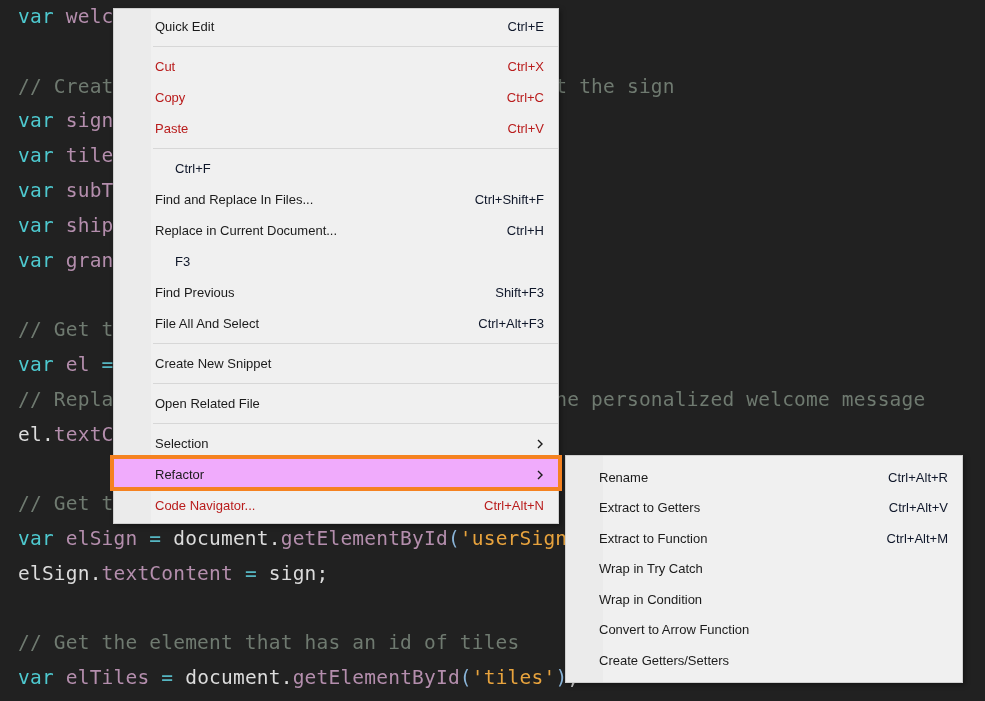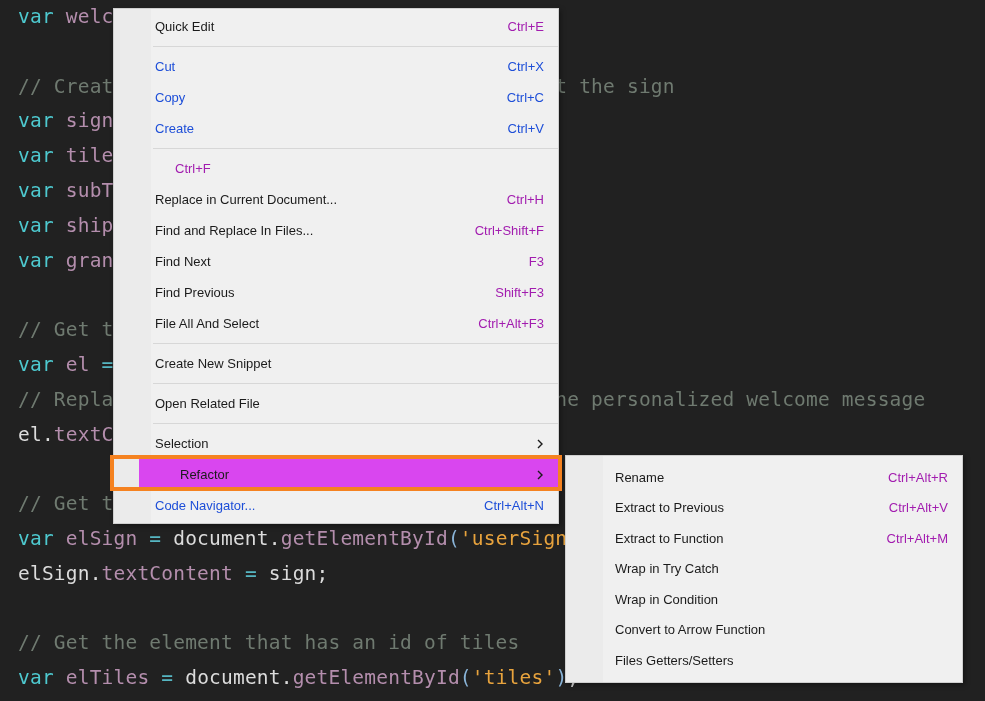--- a/index.html
+++ b/index.html
@@ -75,50 +75,49 @@
   }
   .mi {
     position: relative;
     display: flex;
     align-items: center;
     height: 31px;
     padding: 0 14px 0 41px;
     cursor: default;
     z-index: 1;
   }
-  #sub-menu .mi { height: 30.5px; padding-left: 49px; }
+  #sub-menu .mi { height: 30.5px; padding-left: 33px; }
   .mi .lbl { flex: 1 1 auto; white-space: nowrap; }
   .mi .acc {
     flex: 0 0 auto;
     margin-left: 20px;
-    color: #a21caf;
+    color: #0f172a;
     white-space: nowrap;
   }
   .mi.disabled .lbl,
-  .mi.disabled .acc { color: #1d4ed8; }
+  .mi.disabled .acc { color: #b91c1c; }
   .mi .chev {
     position: absolute;
     right: 13px;
     top: 50%;
     transform: translateY(-50%);
     width: 10px; height: 10px;
     display: block;
   }
   .mi .chev svg { display: block; }
   .sep {
     height: 1px;
     background: #d7d7d7;
     margin: 4px 0 4px 39px;
     position: relative;
     z-index: 1;
   }
   
   .mi.hl {
-    background: #d946ef;
-    margin-left: 25px;
+    background: #f0abfc;
   }
   
   #refactor-callout {
     position: absolute;
     left: 110px;
     top: 455px;
     width: 452px;
     height: 36px;
     border: 4px solid #f58220;
     box-sizing: border-box;
@@ -141,37 +140,36 @@
       <div class="sep"></div>
       <div class="mi disabled">
         <span class="lbl">Cut</span>
         <span class="acc">Ctrl+X</span>
       </div>
       <div class="mi disabled">
         <span class="lbl">Copy</span>
         <span class="acc">Ctrl+C</span>
       </div>
       <div class="mi disabled">
-        <span class="lbl">Create</span>
+        <span class="lbl">Paste</span>
         <span class="acc">Ctrl+V</span>
       </div>
       <div class="sep"></div>
       <div class="mi">
         <span class="acc">Ctrl+F</span>
+      </div>
+      <div class="mi">
+        <span class="lbl">Find and Replace In Files...</span>
+        <span class="acc">Ctrl+Shift+F</span>
       </div>
       <div class="mi">
         <span class="lbl">Replace in Current Document...</span>
         <span class="acc">Ctrl+H</span>
       </div>
       <div class="mi">
-        <span class="lbl">Find and Replace In Files...</span>
-        <span class="acc">Ctrl+Shift+F</span>
-      </div>
-      <div class="mi">
-        <span class="lbl">Find Next</span>
         <span class="acc">F3</span>
       </div>
       <div class="mi">
         <span class="lbl">Find Previous</span>
         <span class="acc">Shift+F3</span>
       </div>
       <div class="mi">
         <span class="lbl">File All And Select</span>
         <span class="acc">Ctrl+Alt+F3</span>
       </div>
@@ -205,36 +203,36 @@
         <span class="acc">Ctrl+Alt+N</span>
       </div>
     </div>
 
   <div id="sub-menu" class="menu">
       <div class="mi">
         <span class="lbl">Rename</span>
         <span class="acc">Ctrl+Alt+R</span>
       </div>
       <div class="mi">
-        <span class="lbl">Extract to Previous</span>
+        <span class="lbl">Extract to Getters</span>
         <span class="acc">Ctrl+Alt+V</span>
       </div>
       <div class="mi">
         <span class="lbl">Extract to Function</span>
         <span class="acc">Ctrl+Alt+M</span>
       </div>
       <div class="mi">
         <span class="lbl">Wrap in Try Catch</span>
       </div>
       <div class="mi">
         <span class="lbl">Wrap in Condition</span>
       </div>
       <div class="mi">
         <span class="lbl">Convert to Arrow Function</span>
       </div>
       <div class="mi">
-        <span class="lbl">Files Getters/Setters</span>
+        <span class="lbl">Create Getters/Setters</span>
       </div>
     </div>
 
   <div id="refactor-callout" style="border-color: rgb(245, 130, 32);"></div>
 
 </div>
 
 </body></html>

